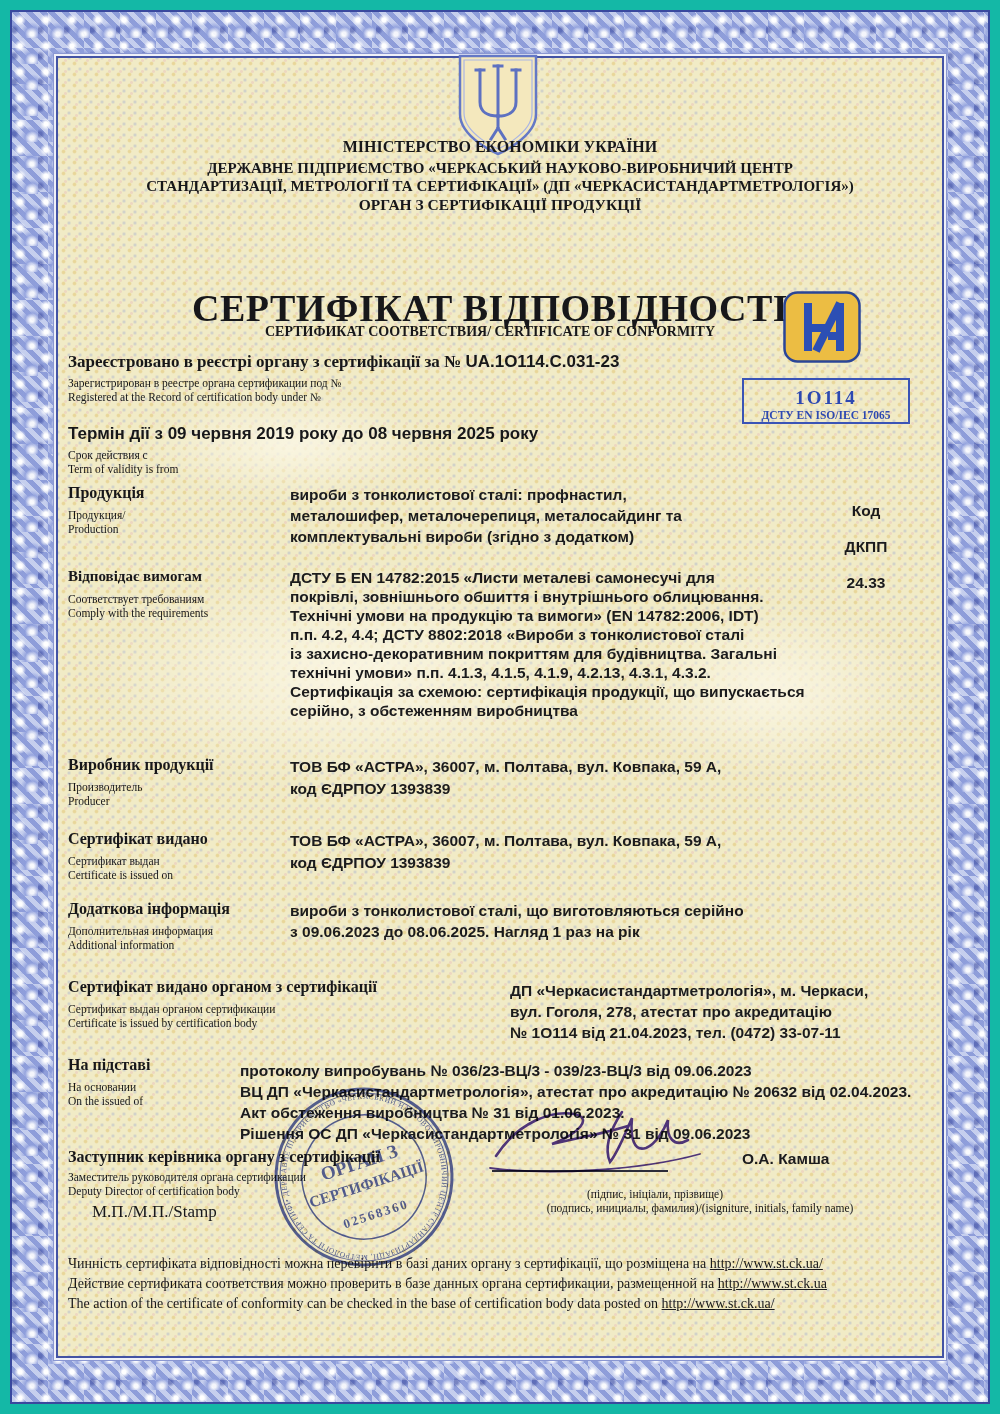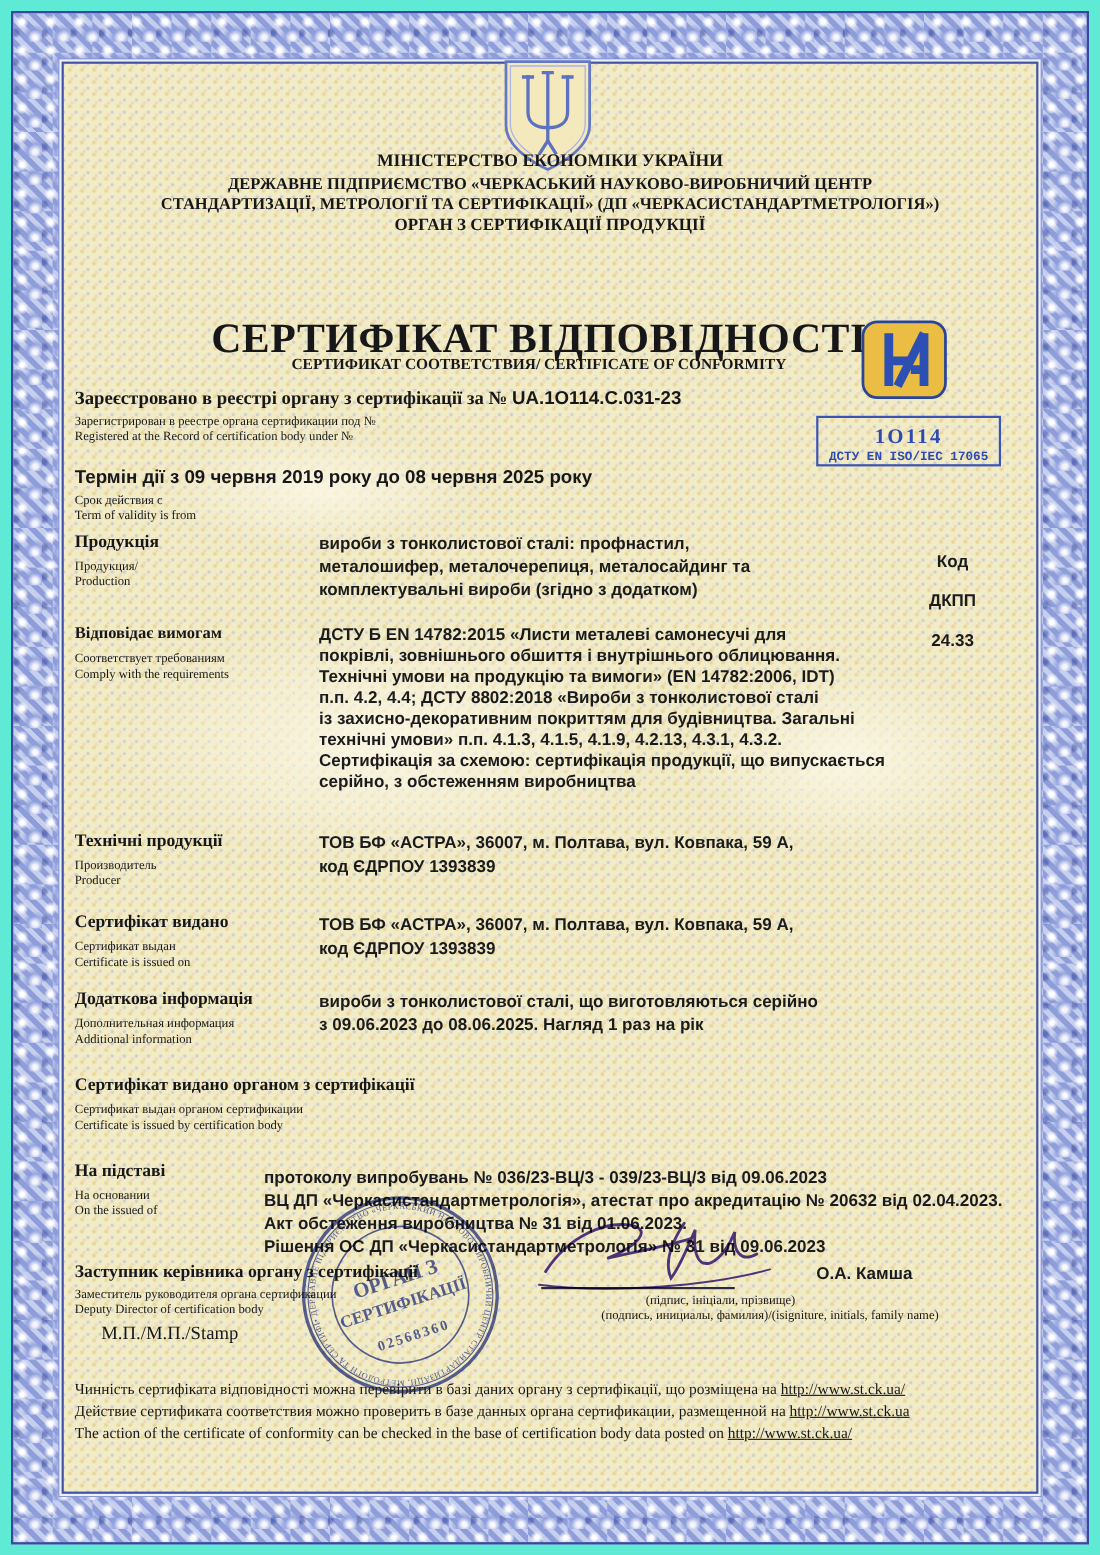--- a/index.html
+++ b/index.html
@@ -1,16 +1,16 @@
 <!DOCTYPE html>
 <html lang="uk"><head>
 <meta charset="utf-8">
 <style>
   html,body{margin:0;padding:0;background:#ffffff;}
-  .page{position:relative;width:1000px;height:1414px;background:#5eead4;overflow:hidden;
+  .page{position:relative;width:1000px;height:1414px;background:#14b8a6;overflow:hidden;
         font-family:"Liberation Serif","DejaVu Serif",serif;color:#17171a;
         box-shadow:0 0 0 1px #dcdcdc;}
   
   .frame{position:absolute;inset:10px;border:2px solid #39489e;
     background-color:#9fadde;
     background-image:
       radial-gradient(circle at 8px 8px,#ffffff 2px,rgba(255,255,255,0) 6px),
       radial-gradient(circle at 20px 22px,rgba(255,255,255,.9) 2px,rgba(142,158,220,.85) 7px,rgba(142,158,220,0) 12px),
       radial-gradient(circle at 2px 18px,rgba(57,72,158,.55) 2px,rgba(57,72,158,0) 5px),
       repeating-linear-gradient(45deg,rgba(236,240,252,.5) 0 5px,rgba(126,142,212,.5) 5px 10px);
@@ -37,23 +37,23 @@
   .sub{font-size:11.5px;line-height:14px;}
   .val{font-family:"Liberation Sans","DejaVu Sans",sans-serif;font-weight:700;
        font-size:15.5px;line-height:21px;white-space:pre-line;color:#1b1b1d;}
   .sans{font-family:"Liberation Sans","DejaVu Sans",sans-serif;}
   .reg-line{top:352px;left:68px;font-size:17px;font-weight:700;}
   .term-line{top:424px;left:68px;font-size:17px;font-weight:700;}
   .code-box{left:820px;width:92px;text-align:center;}
   .accr-box{left:742px;top:378px;width:164px;height:42px;border:2px solid #3a54b6;
             text-align:center;color:#2d49b2;}
   .accr-code{font-size:19px;font-weight:700;letter-spacing:2px;line-height:22px;margin-top:7px;}
-  .accr-std{font-size:11.5px;font-weight:700;line-height:13px;font-family:Liberation Mono, monospace;}
+  .accr-std{font-size:11.5px;font-weight:700;line-height:13px;}
   .sig-rule{top:1170px;left:492px;width:176px;height:2px;background:#2c2c38;}
-  .cap{text-align:center;font-size:11.5px;}
+  .cap{text-align:center;font-size:11.5px;margin-top:12px;}
   .f-line{font-size:14px;line-height:20px;}
   .url{text-decoration:underline;}
   .stamp-svg,.sig-svg{mix-blend-mode:multiply;}
 </style>
 </head>
 <body>
 
 <div class="page">
   <div class="frame"></div>
   <div class="paper"></div>
@@ -125,41 +125,44 @@
     <div class="abs sub" style="top:606px;left:68px">Comply with the requirements</div>
     <div class="abs val" style="top:568px;left:290px;width:610px;line-height:19px">ДСТУ Б EN 14782:2015 «Листи металеві самонесучі для
 покрівлі, зовнішнього обшиття і внутрішнього облицювання.
 Технічні умови на продукцію та вимоги» (EN 14782:2006, IDT)
 п.п. 4.2, 4.4; ДСТУ 8802:2018 «Вироби з тонколистової сталі
 із захисно-декоративним покриттям для будівництва. Загальні
 технічні умови» п.п. 4.1.3, 4.1.5, 4.1.9, 4.2.13, 4.3.1, 4.3.2.
 Сертифікація за схемою: сертифікація продукції, що випускається
 серійно, з обстеженням виробництва</div>
 
-    <div class="abs lab" style="top:756px;left:68px">Технічні продукції</div>
+    <div class="abs lab" style="top:756px;left:68px">Виробник продукції</div>
     <div class="abs sub" style="top:780px;left:68px">Производитель</div>
     <div class="abs sub" style="top:794px;left:68px">Producer</div>
     <div class="abs val" style="top:756px;left:290px;width:580px;line-height:22px">ТОВ БФ «АСТРА», 36007, м. Полтава, вул. Ковпака, 59 А,
 код ЄДРПОУ 1393839</div>
 
     <div class="abs lab" style="top:830px;left:68px">Сертифікат видано</div>
     <div class="abs sub" style="top:854px;left:68px">Сертификат выдан</div>
     <div class="abs sub" style="top:868px;left:68px">Certificate is issued on</div>
     <div class="abs val" style="top:830px;left:290px;width:580px;line-height:22px">ТОВ БФ «АСТРА», 36007, м. Полтава, вул. Ковпака, 59 А,
 код ЄДРПОУ 1393839</div>
 
     <div class="abs lab" style="top:900px;left:68px">Додаткова інформація</div>
     <div class="abs sub" style="top:924px;left:68px">Дополнительная информация</div>
     <div class="abs sub" style="top:938px;left:68px">Additional information</div>
     <div class="abs val" style="top:900px;left:290px;width:600px">вироби з тонколистової сталі, що виготовляються серійно
 з 09.06.2023 до 08.06.2025. Нагляд 1 раз на рік</div>
 
     <div class="abs lab" style="top:978px;left:68px">Сертифікат видано органом з сертифікації</div>
     <div class="abs sub" style="top:1002px;left:68px">Сертификат выдан органом сертификации</div>
     <div class="abs sub" style="top:1016px;left:68px">Certificate is issued by certification body</div>
+    <div class="abs val" style="top:980px;left:510px;width:430px">ДП «Черкасистандартметрологія», м. Черкаси,
+вул. Гоголя, 278, атестат про акредитацію
+№ 1О114 від 21.04.2023, тел. (0472) 33-07-11</div>
 
     <div class="abs lab" style="top:1056px;left:68px">На підставі</div>
     <div class="abs sub" style="top:1080px;left:68px">На основании</div>
     <div class="abs sub" style="top:1094px;left:68px">On the issued of</div>
     <div class="abs val" style="top:1060px;left:240px;width:700px">протоколу випробувань № 036/23-ВЦ/3 - 039/23-ВЦ/3 від 09.06.2023
 ВЦ ДП «Черкасистандартметрологія», атестат про акредитацію № 20632 від 02.04.2023.
 Акт обстеження виробництва № 31 від 01.06.2023.
 Рішення ОС ДП «Черкасистандартметрологія» № 31 від 09.06.2023</div>
 
     <div class="abs lab" style="top:1148px;left:68px">Заступник керівника органу з сертифікації</div>

